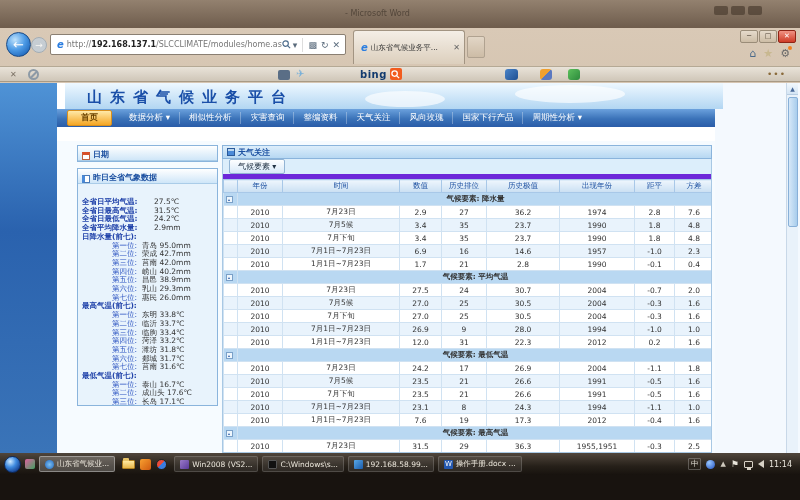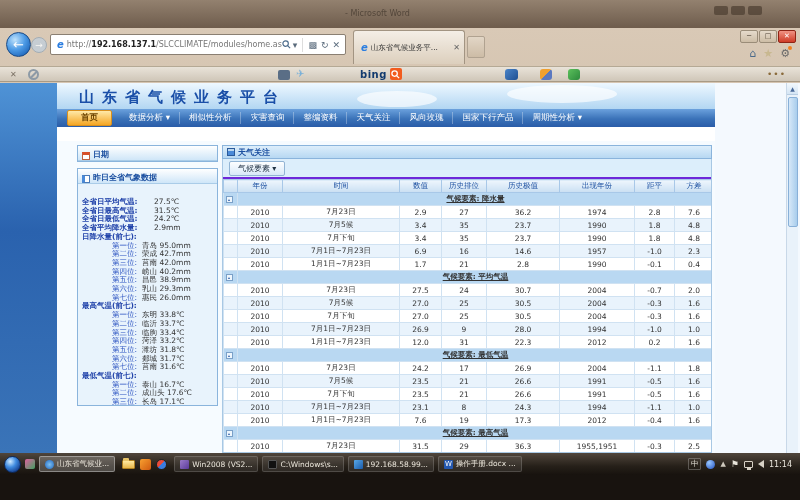--- a/index.html
+++ b/index.html
@@ -63,21 +63,21 @@
   #tb-icon3 { position:absolute; left:568px; top:2px; background:linear-gradient(135deg,#5cc05c,#2c8a3c); width:12px; height:11px; border-radius:3px; }
   #addon-more { position:absolute; right:14px; top:2px; color:#8a6a3a; font-size:9px; letter-spacing:1px; }
 
   
   #viewport { position:absolute; left:0; top:55px; width:800px; height:370px; background:#f4f9fe; overflow:hidden; }
   #left-band { position:absolute; left:0; top:0; width:57px; height:370px;
     background:linear-gradient(180deg,#4f93d6,#2a62ae 40%,#3a74b8); }
   #page { position:absolute; left:57px; top:0; width:658px; height:370px; background:#fff; }
 
   
-  #banner { position:absolute; left:0; top:0; width:658px; height:26px;
+  #banner { position:absolute; left:8px; top:0; width:658px; height:26px;
     background:linear-gradient(180deg,#eef8ff,#b2d6f2); overflow:hidden; }
   .cloud { position:absolute; background:#fff; opacity:.65; border-radius:50%; }
   #page-title { position:absolute; left:22px; top:5px; font-size:15px; font-weight:bold; color:#1a4fa8; letter-spacing:8px; white-space:nowrap; }
   #welcome-ribbon { position:absolute; right:0; top:13px; height:13px; width:178px;
     background:linear-gradient(180deg,#49c9f2,#18a2d8); clip-path:polygon(14px 0,100% 0,100% 100%,0 100%);
     display:flex; align-items:center; justify-content:center; font-size:7.5px; color:#fff; }
   #welcome-user { color:#ff4a1a; font-weight:bold; margin:0 2px; }
 
   
   #menu-bar { position:absolute; left:0; top:26px; width:658px; height:18px;
@@ -119,28 +119,28 @@
   .rank-row .lbl { color:#2a52c0; width:30px; }
   .rank-row .val { color:#333; }
 
   
   #main { position:absolute; left:165px; top:4px; width:490px; }
   #main-header { height:14px; background:linear-gradient(180deg,#ddeefb,#b7d8f2); border:1px solid #8ab4dc;
     display:flex; align-items:center; gap:3px; padding-left:4px; }
   #main-title { font-size:8px; font-weight:bold; color:#1b4fa0; }
   .grid-icon { width:8px; height:8px; background:#4a8ad8; border:1px solid #2a5a9a; box-shadow:inset 0 2px 0 #bcd8f0; }
   #main-body { border:1px solid #a8c8e4; border-top:none; background:#fff; height:294px; overflow:hidden; }
-  #table-toolbar { height:20px; background:#dceefb; border-bottom:2px solid #6d28d9; display:flex; align-items:center; padding-left:6px; }
+  #table-toolbar { height:20px; background:#dceefb; border-bottom:5px solid #6d28d9; display:flex; align-items:center; padding-left:6px; }
   #element-filter-btn { font-size:8px; color:#234; background:linear-gradient(180deg,#fdfeff,#d8e9f8);
     border:1px solid #92b4d4; border-radius:2px; padding:1px 8px; }
   #data-table { width:100%; border-collapse:collapse; table-layout:fixed; font-size:7.5px; }
   #data-table th { height:13px; background:linear-gradient(180deg,#eef6fd,#cadff2); border:1px solid #a8c8e8;
     color:#1b4fa0; font-weight:normal; }
   #data-table td { height:13px; border:1px solid #d0e2f2; text-align:center; color:#333; overflow:hidden; white-space:nowrap; }
-  tr.group-row td { background:#b9d8f2; color:#1b4fa0; font-weight:bold; text-align:left; border-color:#a0c4e6;text-decoration:underline; }
+  tr.group-row td { background:#b9d8f2; color:#1b4fa0; font-weight:bold; text-align:left; border-color:#a0c4e6; }
   .expand-box { display:inline-block; width:7px; height:7px; background:#eef6fd; border:1px solid #7aa0c8;
     font-size:6px; line-height:5px; text-align:center; color:#1b4fa0; vertical-align:middle; margin-right:3px; }
   tr.data-row:nth-child(odd) td { background:#e9f3fc; }
   tr.data-row:nth-child(even) td { background:#fff; }
 
   
   #scrollbar { position:absolute; left:786px; top:0; width:12px; height:370px; background:#e9f2fa; border-left:1px solid #c8d8e8; }
   #sb-up { height:12px; background:linear-gradient(180deg,#f2f8fd,#d4e5f4); border-bottom:1px solid #b8cde2;
     font-size:6px; color:#4a6a9a; text-align:center; line-height:11px; }
   #sb-thumb { position:absolute; left:1px; top:14px; width:10px; height:130px;

